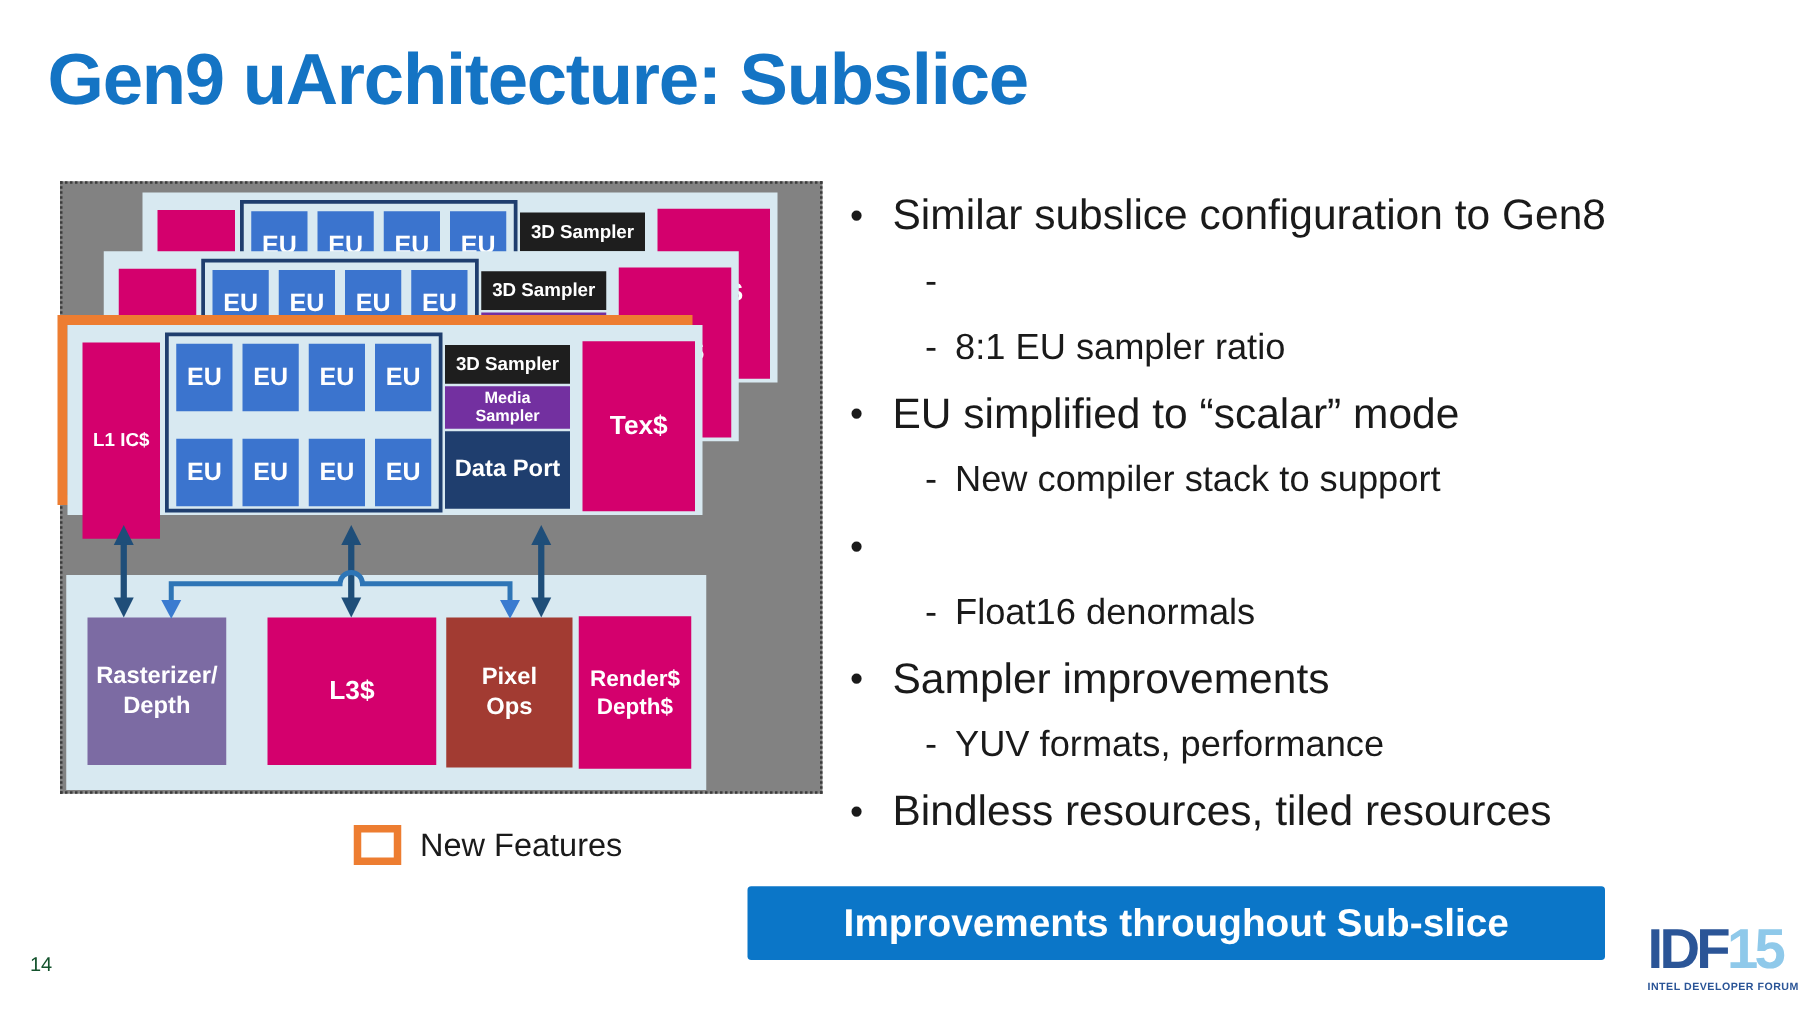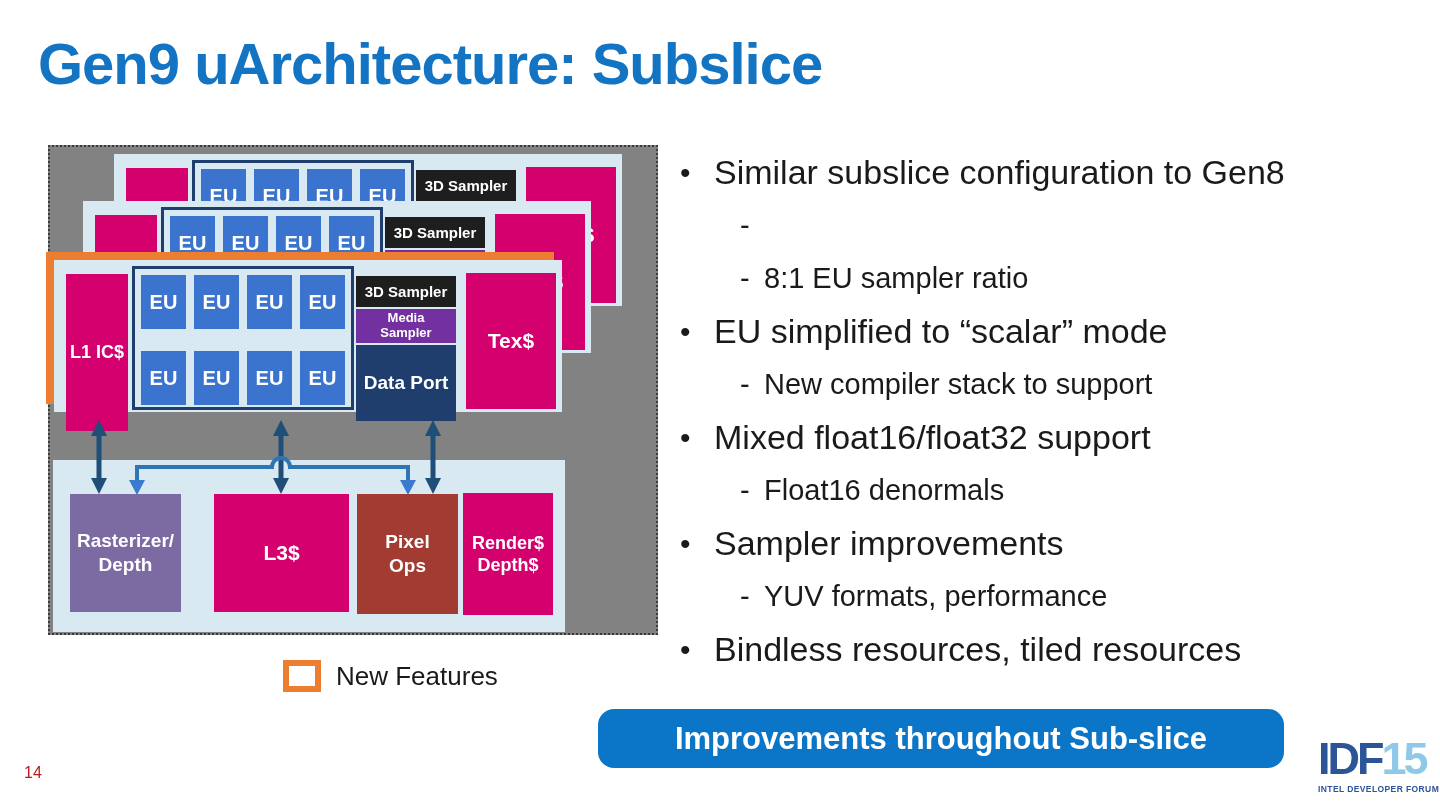--- a/index.html
+++ b/index.html
@@ -24,34 +24,34 @@
   .card-middle{left:33px;top:54px;}
   .hl{
     position:absolute;left:-4px;top:105px;width:508px;height:152px;
     border:8px solid var(--orange,#ED7D31);
   }
   .card-front{position:relative;width:508px;height:152px;left:0;top:0;background:var(--card_bg,#D8E9F1);}
   .blk{
     position:absolute;color:#fff;font-weight:700;text-align:center;
     display:flex;align-items:center;justify-content:center;line-height:1.15;
   }
-  .l1{left:12px;top:14px;width:62px;height:157px;background:var(--magenta,#D4006D);font-size:18px;}
+  .l1{left:12px;top:14px;width:62px;height:157px;background:var(--magenta,#D4006D);font-size:15px;}
   .eu-box{
     position:absolute;left:78px;top:6px;width:222px;height:144px;
     border:3px solid var(--navy,#1F3E6E);
   }
   .eu-row{display:flex;gap:8px;margin-left:6px;margin-top:6px;}
   .eu-row.r2{margin-top:22px;}
   .eu{
     width:45px;height:54px;background:var(--eu_blue,#3B74CE);color:#fff;
     font-weight:700;font-size:20px;display:flex;align-items:center;justify-content:center;
   }
   .s3d{left:302px;top:16px;width:100px;height:31px;background:var(--black_block,#1E1E1E);font-size:15px;}
   .media{left:302px;top:49px;width:100px;height:34px;background:var(--media_purple,#7330A0);font-size:13px;flex-direction:column;}
-  .dport{left:302px;top:85px;width:100px;height:76px;background:var(--navy,#1F3E6E);font-size:19px;text-align:center;}
+  .dport{left:302px;top:85px;width:100px;height:62px;background:var(--navy,#1F3E6E);font-size:19px;text-align:center;}
   .tex{left:412px;top:13px;width:90px;height:136px;background:var(--magenta,#D4006D);font-size:21px;}
   .panel{position:absolute;left:3px;top:313px;width:512px;height:172px;background:var(--card_bg,#D8E9F1);}
   .bb{
     position:absolute;color:#fff;font-weight:700;text-align:center;
     display:flex;flex-direction:column;justify-content:center;line-height:1.25;
   }
   .bb1{left:17px;top:34px;width:111px;height:118px;background:var(--raster_purple,#7C6BA3);font-size:19px;}
   .bb2{left:161px;top:34px;width:135px;height:118px;background:var(--magenta,#D4006D);font-size:21px;}
   .bb3{left:304px;top:34px;width:101px;height:120px;background:var(--brick,#A23B32);font-size:19px;}
   .bb4{left:410px;top:33px;width:90px;height:122px;background:var(--magenta,#D4006D);font-size:18px;}
@@ -63,31 +63,31 @@
   
   .bullets{position:absolute;left:680px;top:146px;width:760px;margin:0;padding:0;list-style:none;}
   .bullets li{display:flex;align-items:center;height:53px;white-space:nowrap;}
   .bullets li.lvl1{font-size:34px;}
   .bullets li.lvl2{font-size:29px;padding-left:60px;}
   .marker{display:inline-block;}
   .lvl1 .marker{width:34px;font-size:30px;}
   .lvl2 .marker{width:24px;font-size:29px;}
   
   .banner{
-    position:absolute;left:598px;top:709px;width:686px;height:59px;border-radius:16px;
+    position:absolute;left:598px;top:709px;width:686px;height:59px;border-radius:3px;
     background:var(--banner_blue,#0B76C8);color:#fff;font-size:31px;font-weight:700;
     display:flex;align-items:center;justify-content:center;
   }
   
   .logo{position:absolute;left:1318px;top:736px;width:106px;text-align:center;line-height:1;}
   .logo-main{font-size:45px;font-weight:700;letter-spacing:-3px;}
   .logo-idf{color:var(--logo_dark,#2B5597);}
   .logo-year{color:var(--logo_light,#8FC9EA);}
   .logo-sub{font-size:8.5px;font-weight:700;color:var(--logo_dark,#2B5597);letter-spacing:0.4px;margin-top:4px;white-space:nowrap;}
-  .page-num{position:absolute;left:24px;top:764px;font-size:16px;color:#b91c1c;}
+  .page-num{position:absolute;left:24px;top:764px;font-size:16px;color:#14532d;}
 </style>
 </head>
 <body>
 
 <div class="slide">
 
   <div class="title">Gen9 uArchitecture: Subslice</div>
 
   <div class="diagram">
 
@@ -296,21 +296,20 @@
     <li class="lvl1">
         <span class="marker">•</span>
         <span>EU simplified to “scalar” mode</span>
       </li>
     <li class="lvl2">
         <span class="marker">-</span>
         <span>New compiler stack to support</span>
       </li>
     <li class="lvl1">
         <span class="marker">•</span>
-        <span>Mixed float16/float32 support</span>
       </li>
     <li class="lvl2">
         <span class="marker">-</span>
         <span>Float16 denormals</span>
       </li>
     <li class="lvl1">
         <span class="marker">•</span>
         <span>Sampler improvements</span>
       </li>
     <li class="lvl2">

